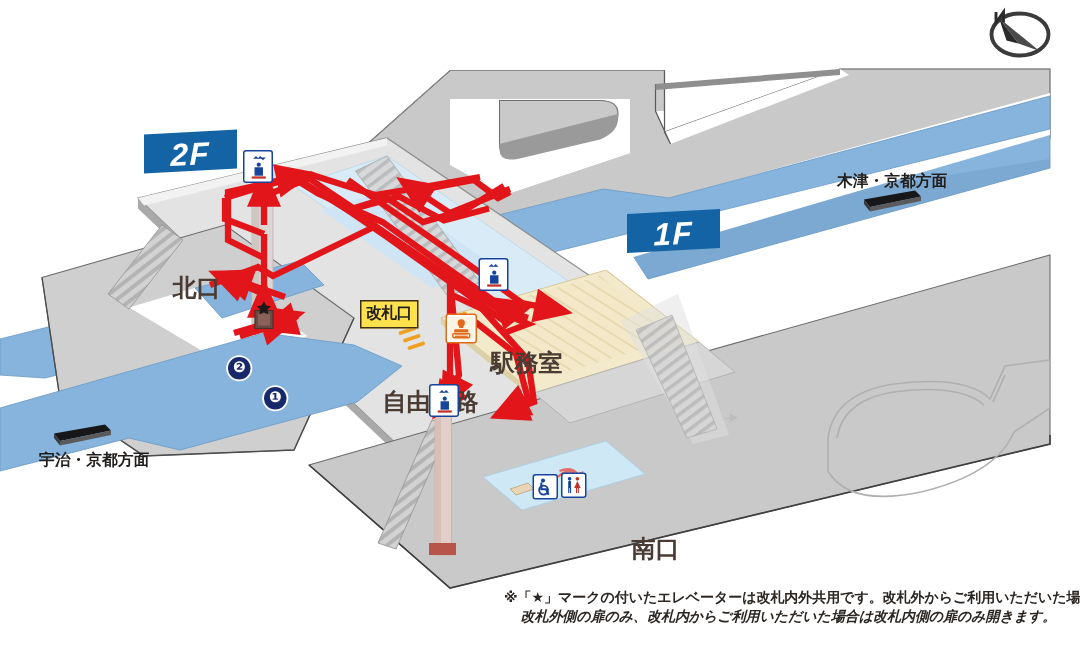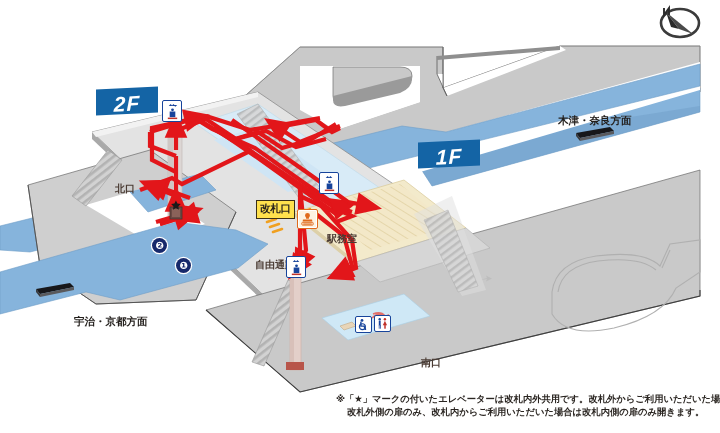--- a/index.html
+++ b/index.html
@@ -47,21 +47,21 @@
   #badge-1f {
     left: 418px; top: 141px;
     width: 62px; height: 26px;
     font-size: 21px;
     padding-top: 5px;
     transform: skewY(-3deg);
   }
   .map-label {
     position: absolute;
     color: #4a3b33;
-    font-size: 10px;
+    font-size: 16px;
     font-weight: bold;
     white-space: nowrap;
     font-family: "DejaVu Sans", "Liberation Sans", sans-serif;
   }
   .dir-label {
     position: absolute;
     color: #231f1c;
     font-size: 10.5px;
     font-weight: bold;
     white-space: nowrap;
@@ -117,21 +117,21 @@
     position: absolute;
     left: 336px; top: 392px;
     width: 378px;
     color: #2b2622;
     font-size: 9.3px;
     line-height: 13.2px;
     font-weight: bold;
     font-family: "DejaVu Sans", "Liberation Sans", sans-serif;
   }
   #footer-notes .note-line { white-space: nowrap; }
-  #footer-notes .note-indent { padding-left: 11px; }
+  #footer-notes .note-indent { padding-left: 11px; font-style: italic; }
   #compass {
     position: absolute;
     left: 655px; top: 3px;
     width: 48px; height: 38px;
   }
 </style>
 </head>
 <body>
 
 <div id="map-root">
@@ -360,24 +360,24 @@
   </div>
 
   <div class="floor-badge" id="badge-2f">2F</div>
   <div class="floor-badge" id="badge-1f">1F</div>
 
   <div class="map-label" style="left:115px; top:182px;">北口</div>
   <div class="map-label" style="left:383px; top:356px;margin-left:38px;">南口</div>
   <div class="map-label" style="left:255px; top:232px;margin-top:26px;">自由通路</div>
   <div class="map-label" style="left:327px; top:232px;">駅務室</div>
 
-  <div class="gate-label" style="left:256px; top:200px;">改札口</div>
-
-  <div class="dir-label" style="left:558px; top:114px;">木津・奈良方面</div>
-  <div class="dir-label" style="left:26px; top:315px;margin-left:48px;">宇治・京都方面</div>
+  <div class="gate-label" style="left:240px; top:200px;">改札口</div>
+
+  <div class="dir-label" style="left:558px; top:114px;">木津・京都方面</div>
+  <div class="dir-label" style="left:26px; top:300px;">宇治・京都方面</div>
 
   <div class="plat-num" style="left:176px; top:258px;">❶</div>
   <div class="plat-num" style="left:152px; top:238px;">❷</div>
 
   <div class="facility-icon ev-icon" style="left:162px; top:100px;">
     <svg viewBox="0 0 16 18" width="15" height="17">
       <rect x="0.5" y="0.5" width="15" height="17" fill="#ffffff" stroke="none"></rect>
       <path d="M4,3 l2,-2 l2,2 z" fill="#17449b"></path>
       <path d="M10,1 l2,2 l-2,2 z" fill="#17449b" transform="rotate(90 11 3)"></path>
       <path d="M9,1 l2,2 h-4 z" fill="#17449b"></path>

